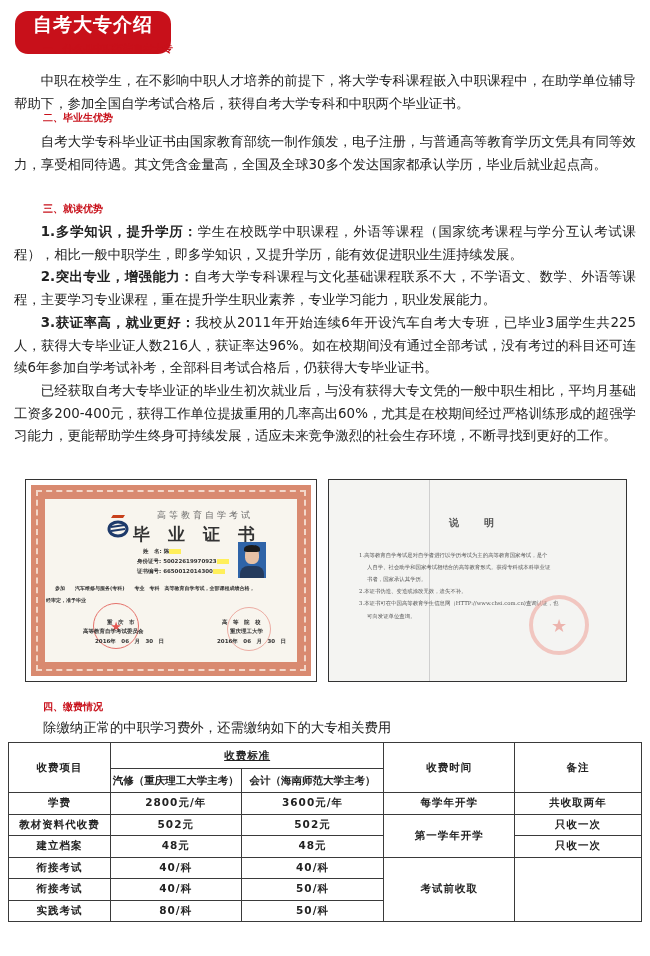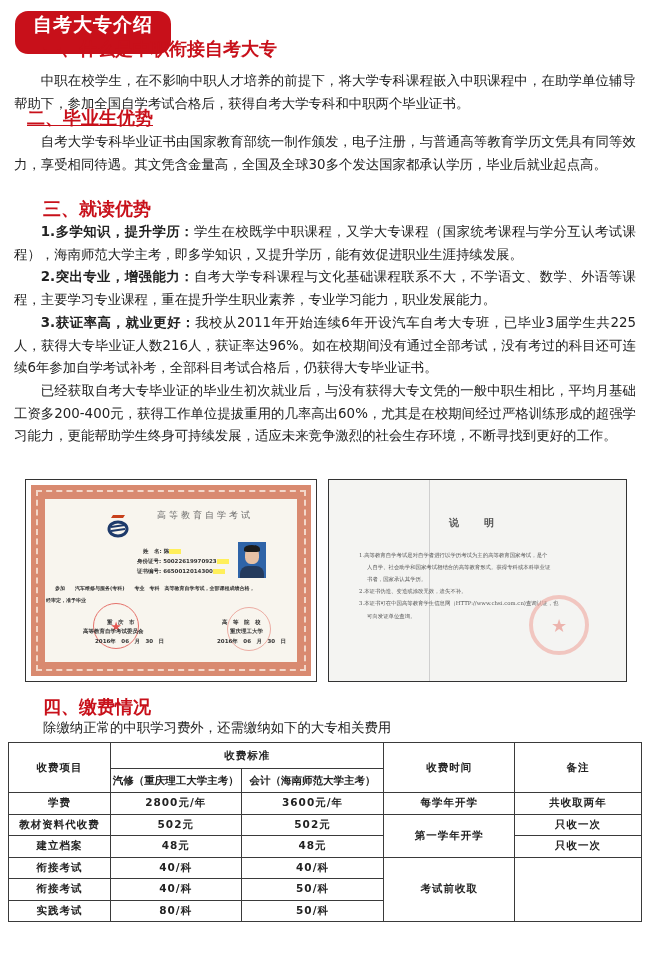--- a/index.html
+++ b/index.html
@@ -6,21 +6,21 @@
   html, body { width: 650px; height: 956px; background: #ffffff; overflow: hidden; }
   body { font-family: "DejaVu Sans", "Liberation Sans", sans-serif; color: #222; position: relative; }
 
   .title-pill {
     position: absolute; left: 15px; top: 11px; width: 156px; height: 43px;
     background: #c8101a; border-radius: 13px;
     color: #fff; font-weight: bold; font-size: 19px; line-height: 26px;
     text-align: center; letter-spacing: 1px;
   }
   .sec-head {
-    position: absolute; color: #c8101a; font-weight: bold; font-size: 18px; line-height: 18px;
+    position: absolute; color: #c8101a; font-weight: bold; font-size: 10px; line-height: 18px;
   }
   .para {
     position: absolute; left: 14px; width: 622px; font-size: 13.4px; line-height: 22.5px;
     color: #222; text-align: justify; text-indent: 2em;
   }
   .para b { font-weight: bold; }
 
   
   .cert {
     position: absolute; top: 479px; height: 203px; border: 1.5px solid #333; background: #fff; overflow: hidden;
@@ -63,38 +63,39 @@
   }
 </style>
 </head>
 <body>
 
 <div class="title-pill">自考大专介绍</div>
 
 <div class="sec-head" style="left:43px; top:40px;">一、什么是中职衔接自考大专</div>
 <div class="para" style="top:63px;margin-top:7px;">中职在校学生，在不影响中职人才培养的前提下，将大学专科课程嵌入中职课程中，在助学单位辅导帮助下，参加全国自学考试合格后，获得自考大学专科和中职两个毕业证书。</div>
 
-<div class="sec-head" style="left:27px; top:109px;text-decoration:underline;">二、毕业生优势</div>
+<div class="sec-head" style="left:43px; top:109px;">二、毕业生优势</div>
 <div class="para" style="top:131px;">自考大学专科毕业证书由国家教育部统一制作颁发，电子注册，与普通高等教育学历文凭具有同等效力，享受相同待遇。其文凭含金量高，全国及全球30多个发达国家都承认学历，毕业后就业起点高。</div>
 
 <div class="sec-head" style="left:43px; top:200px;">三、就读优势</div>
-<div class="para" style="top:221px;"><b>1.多学知识，提升学历：</b><span>学生在校既学中职课程，又学大专课程（国家统考课程与学分互认考试课程），海南师范大学主考，即多学知识，又提升学历，能有效促进职业生涯持续发展。</span></div>
+<div class="para" style="top:221px;"><b>1.多学知识，提升学历：</b><span>学生在校既学中职课程，外语等课程（国家统考课程与学分互认考试课程），相比一般中职学生，即多学知识，又提升学历，能有效促进职业生涯持续发展。</span></div>
 <div class="para" style="top:266px;"><b>2.突出专业，增强能力：</b><span>自考大学专科课程与文化基础课程联系不大，不学语文、数学、外语等课程，主要学习专业课程，重在提升学生职业素养，专业学习能力，职业发展能力。</span></div>
 <div class="para" style="top:312px;"><b>3.获证率高，就业更好：</b><span>我校从2011年开始连续6年开设汽车自考大专班，已毕业3届学生共225人，获得大专毕业证人数216人，获证率达96%。如在校期间没有通过全部考试，没有考过的科目还可连续6年参加自学考试补考，全部科目考试合格后，仍获得大专毕业证书。</span></div>
 <div class="para" style="top:380px;">已经获取自考大专毕业证的毕业生初次就业后，与没有获得大专文凭的一般中职生相比，平均月基础工资多200-400元，获得工作单位提拔重用的几率高出60%，尤其是在校期间经过严格训练形成的超强学习能力，更能帮助学生终身可持续发展，适应未来竞争激烈的社会生存环境，不断寻找到更好的工作。</div>
 
 <div class="cert cert-left">
   <div class="border-frame"></div>
   <div class="cert-inner">
     <svg class="logo" viewBox="0 0 22 26">
       <path d="M6 2 L18 2 L16 5 L4 5 Z" fill="#c8401a"></path>
       <ellipse cx="11" cy="16" rx="9" ry="7" fill="none" stroke="#1e3a6a" stroke-width="3"></ellipse>
       <path d="M4 14 L18 12 M4 18 L18 16" stroke="#1e3a6a" stroke-width="2"></path>
     </svg>
     <div class="cert-sub">高等教育自学考试</div>
+    <div class="cert-title">毕业证书</div>
     <div class="photo">
       <div class="body"></div>
         <div class="face"></div>
         <div class="hair"></div>
     </div>
     <div class="cert-line" style="left:98px; top:49px;"><span>姓　名:</span> <span>陈</span><span class="highlight"></span></div>
     <div class="cert-line" style="left:92px; top:59px;"><span>身份证号:</span> <span>50022619970923</span><span class="highlight"></span></div>
     <div class="cert-line" style="left:92px; top:69px;"><span>证书编号:</span> <span>6650012014300</span><span class="highlight"></span></div>
     <div class="cert-line" style="left:10px; top:86px; font-size:5px;">参加　　汽车维修与服务(专科)　　专业　专科　高等教育自学考试，全部课程成绩合格，</div>
     <div class="cert-line" style="left:1px; top:98px; font-size:5px;">经审定，准予毕业</div>
@@ -132,21 +133,21 @@
   <colgroup>
     <col style="width:102px">
       <col style="width:131px">
       <col style="width:143px">
       <col style="width:131px">
       <col style="width:127px">
   </colgroup>
   <tbody>
       <tr>
     <td rowspan="2" style="height:26px;">收费项目</td>
-    <td colspan="2" style="height:26px;">收费标准</td>
+    <td colspan="2" style="height:26px;text-decoration:underline;">收费标准</td>
     <td rowspan="2">收费时间</td>
     <td rowspan="2">备注</td>
   </tr>
   <tr>
     <td style="height:24px; letter-spacing:0;">汽修（重庆理工大学主考）</td>
     <td style="letter-spacing:0;text-align:center;">会计（海南师范大学主考）</td>
   </tr>
   <tr>
     <td>学费</td>
     <td>2800元/年</td>

